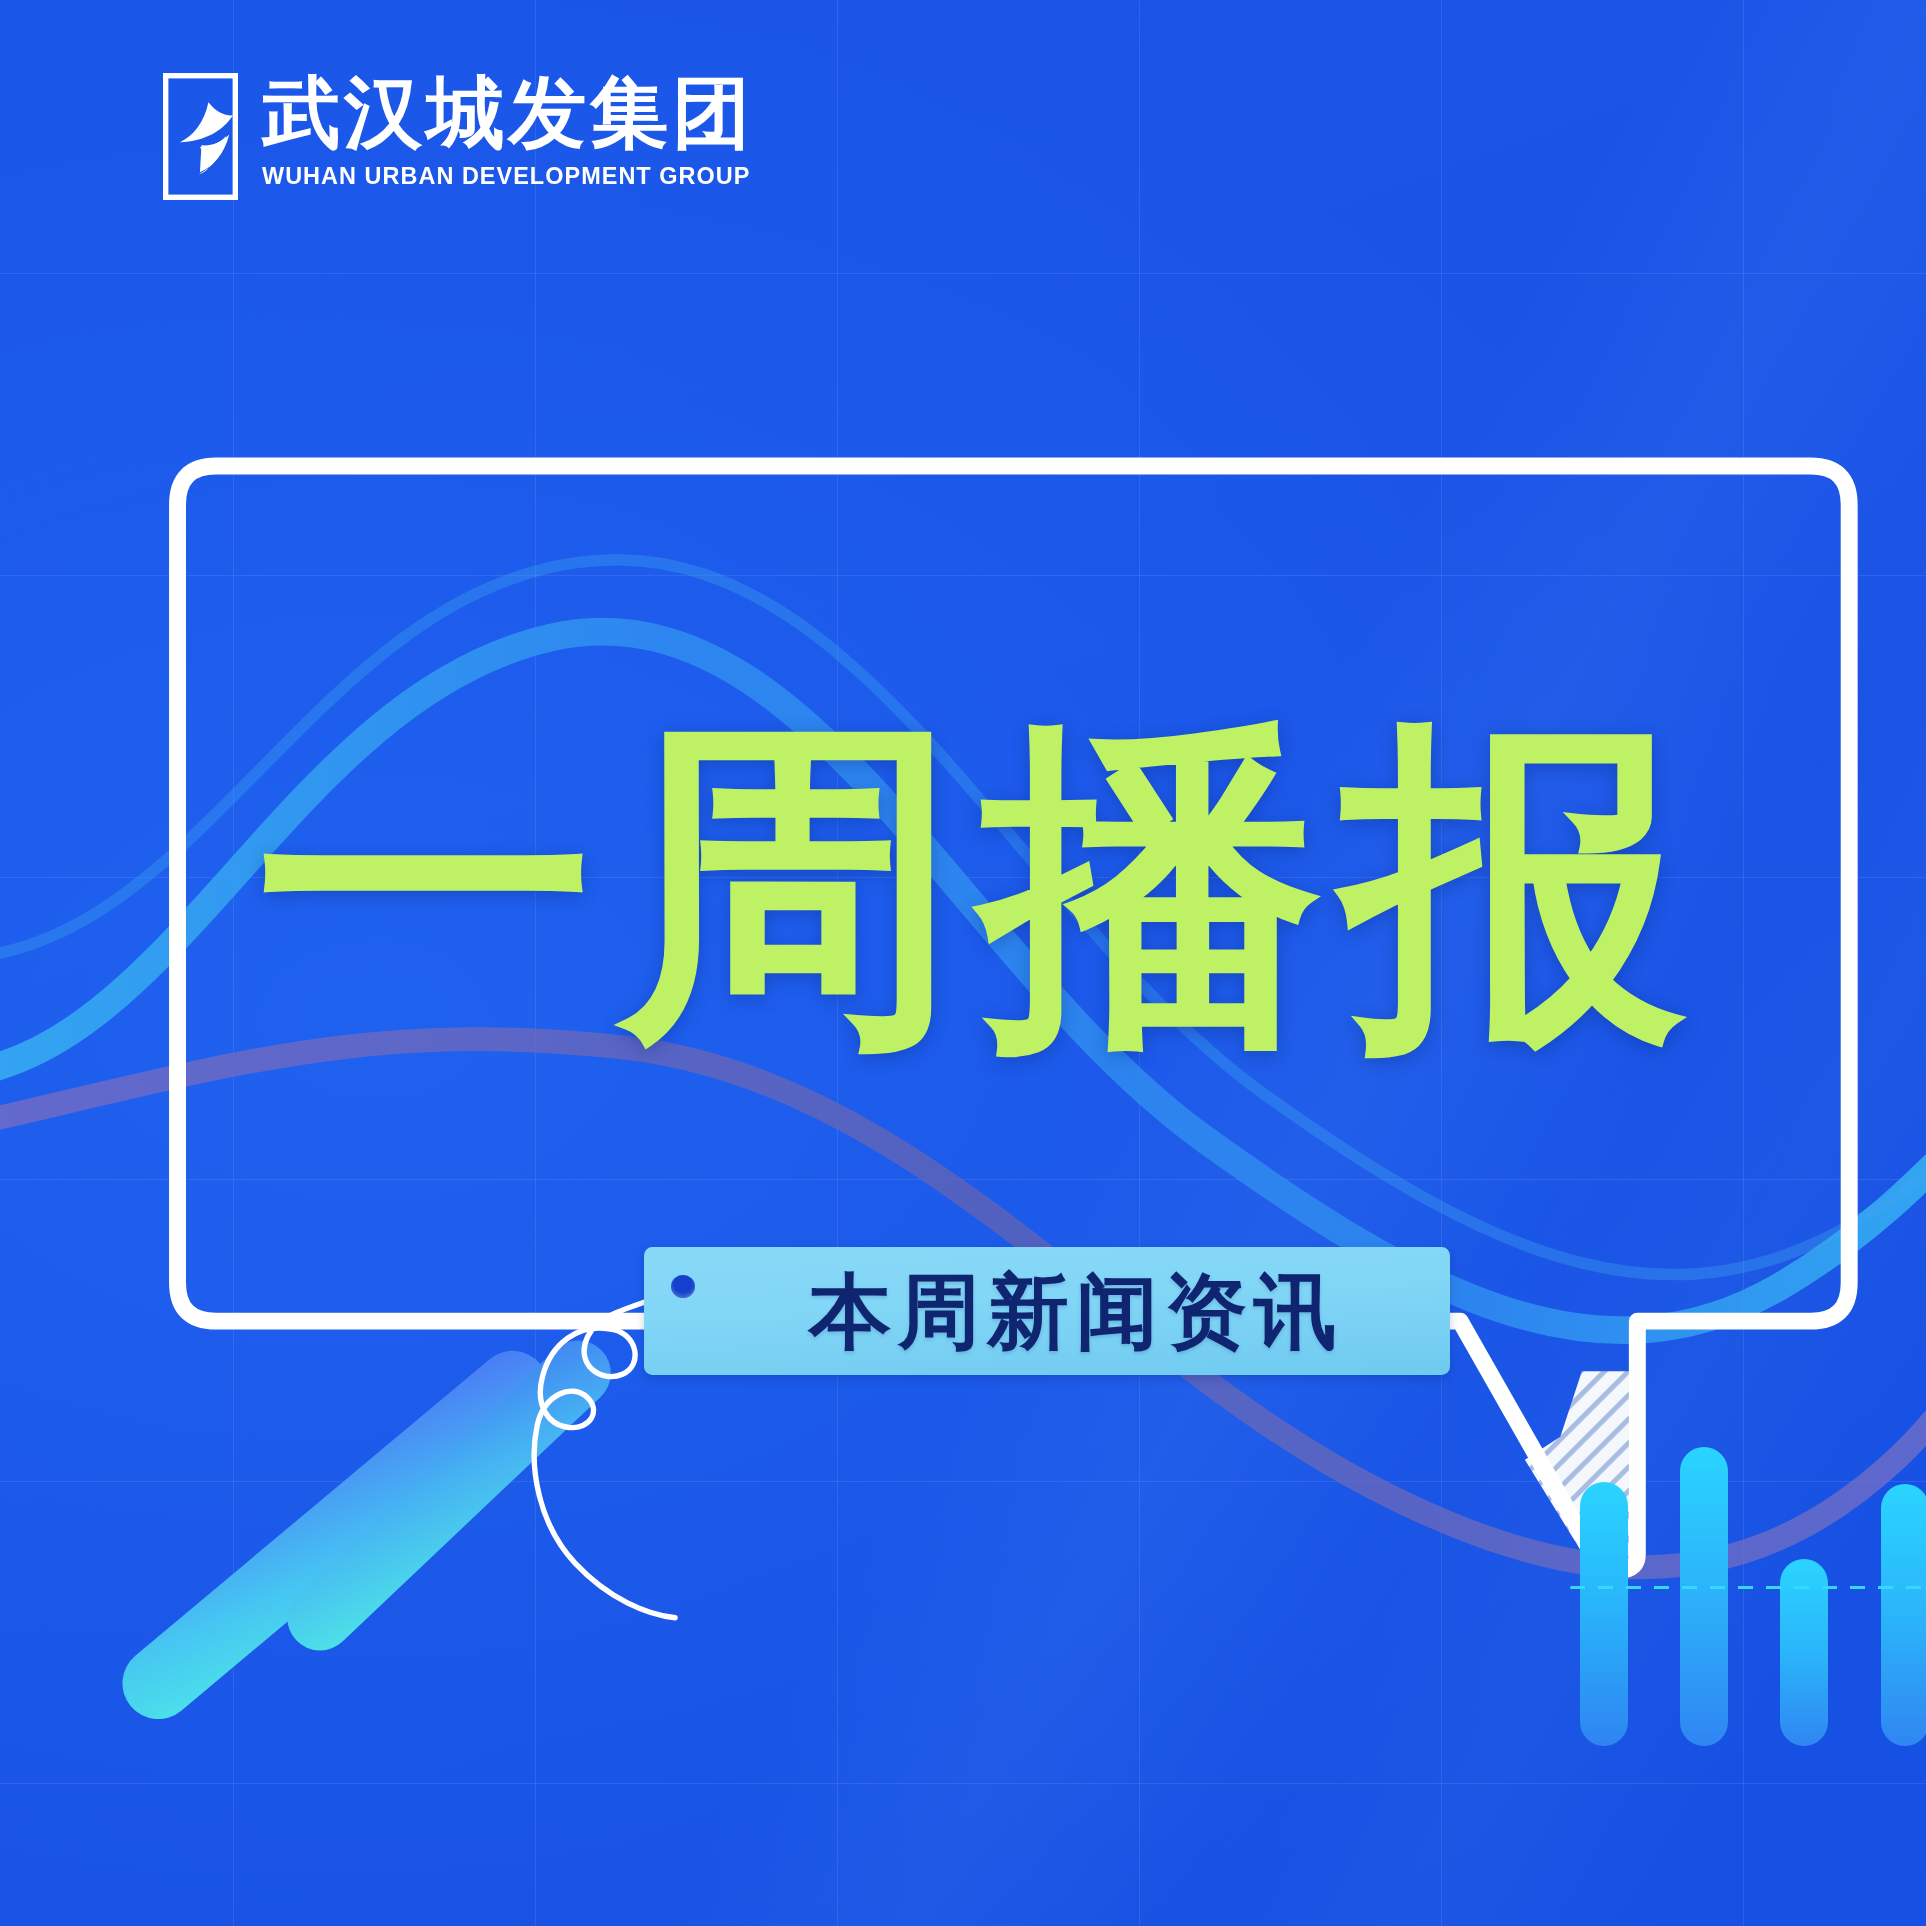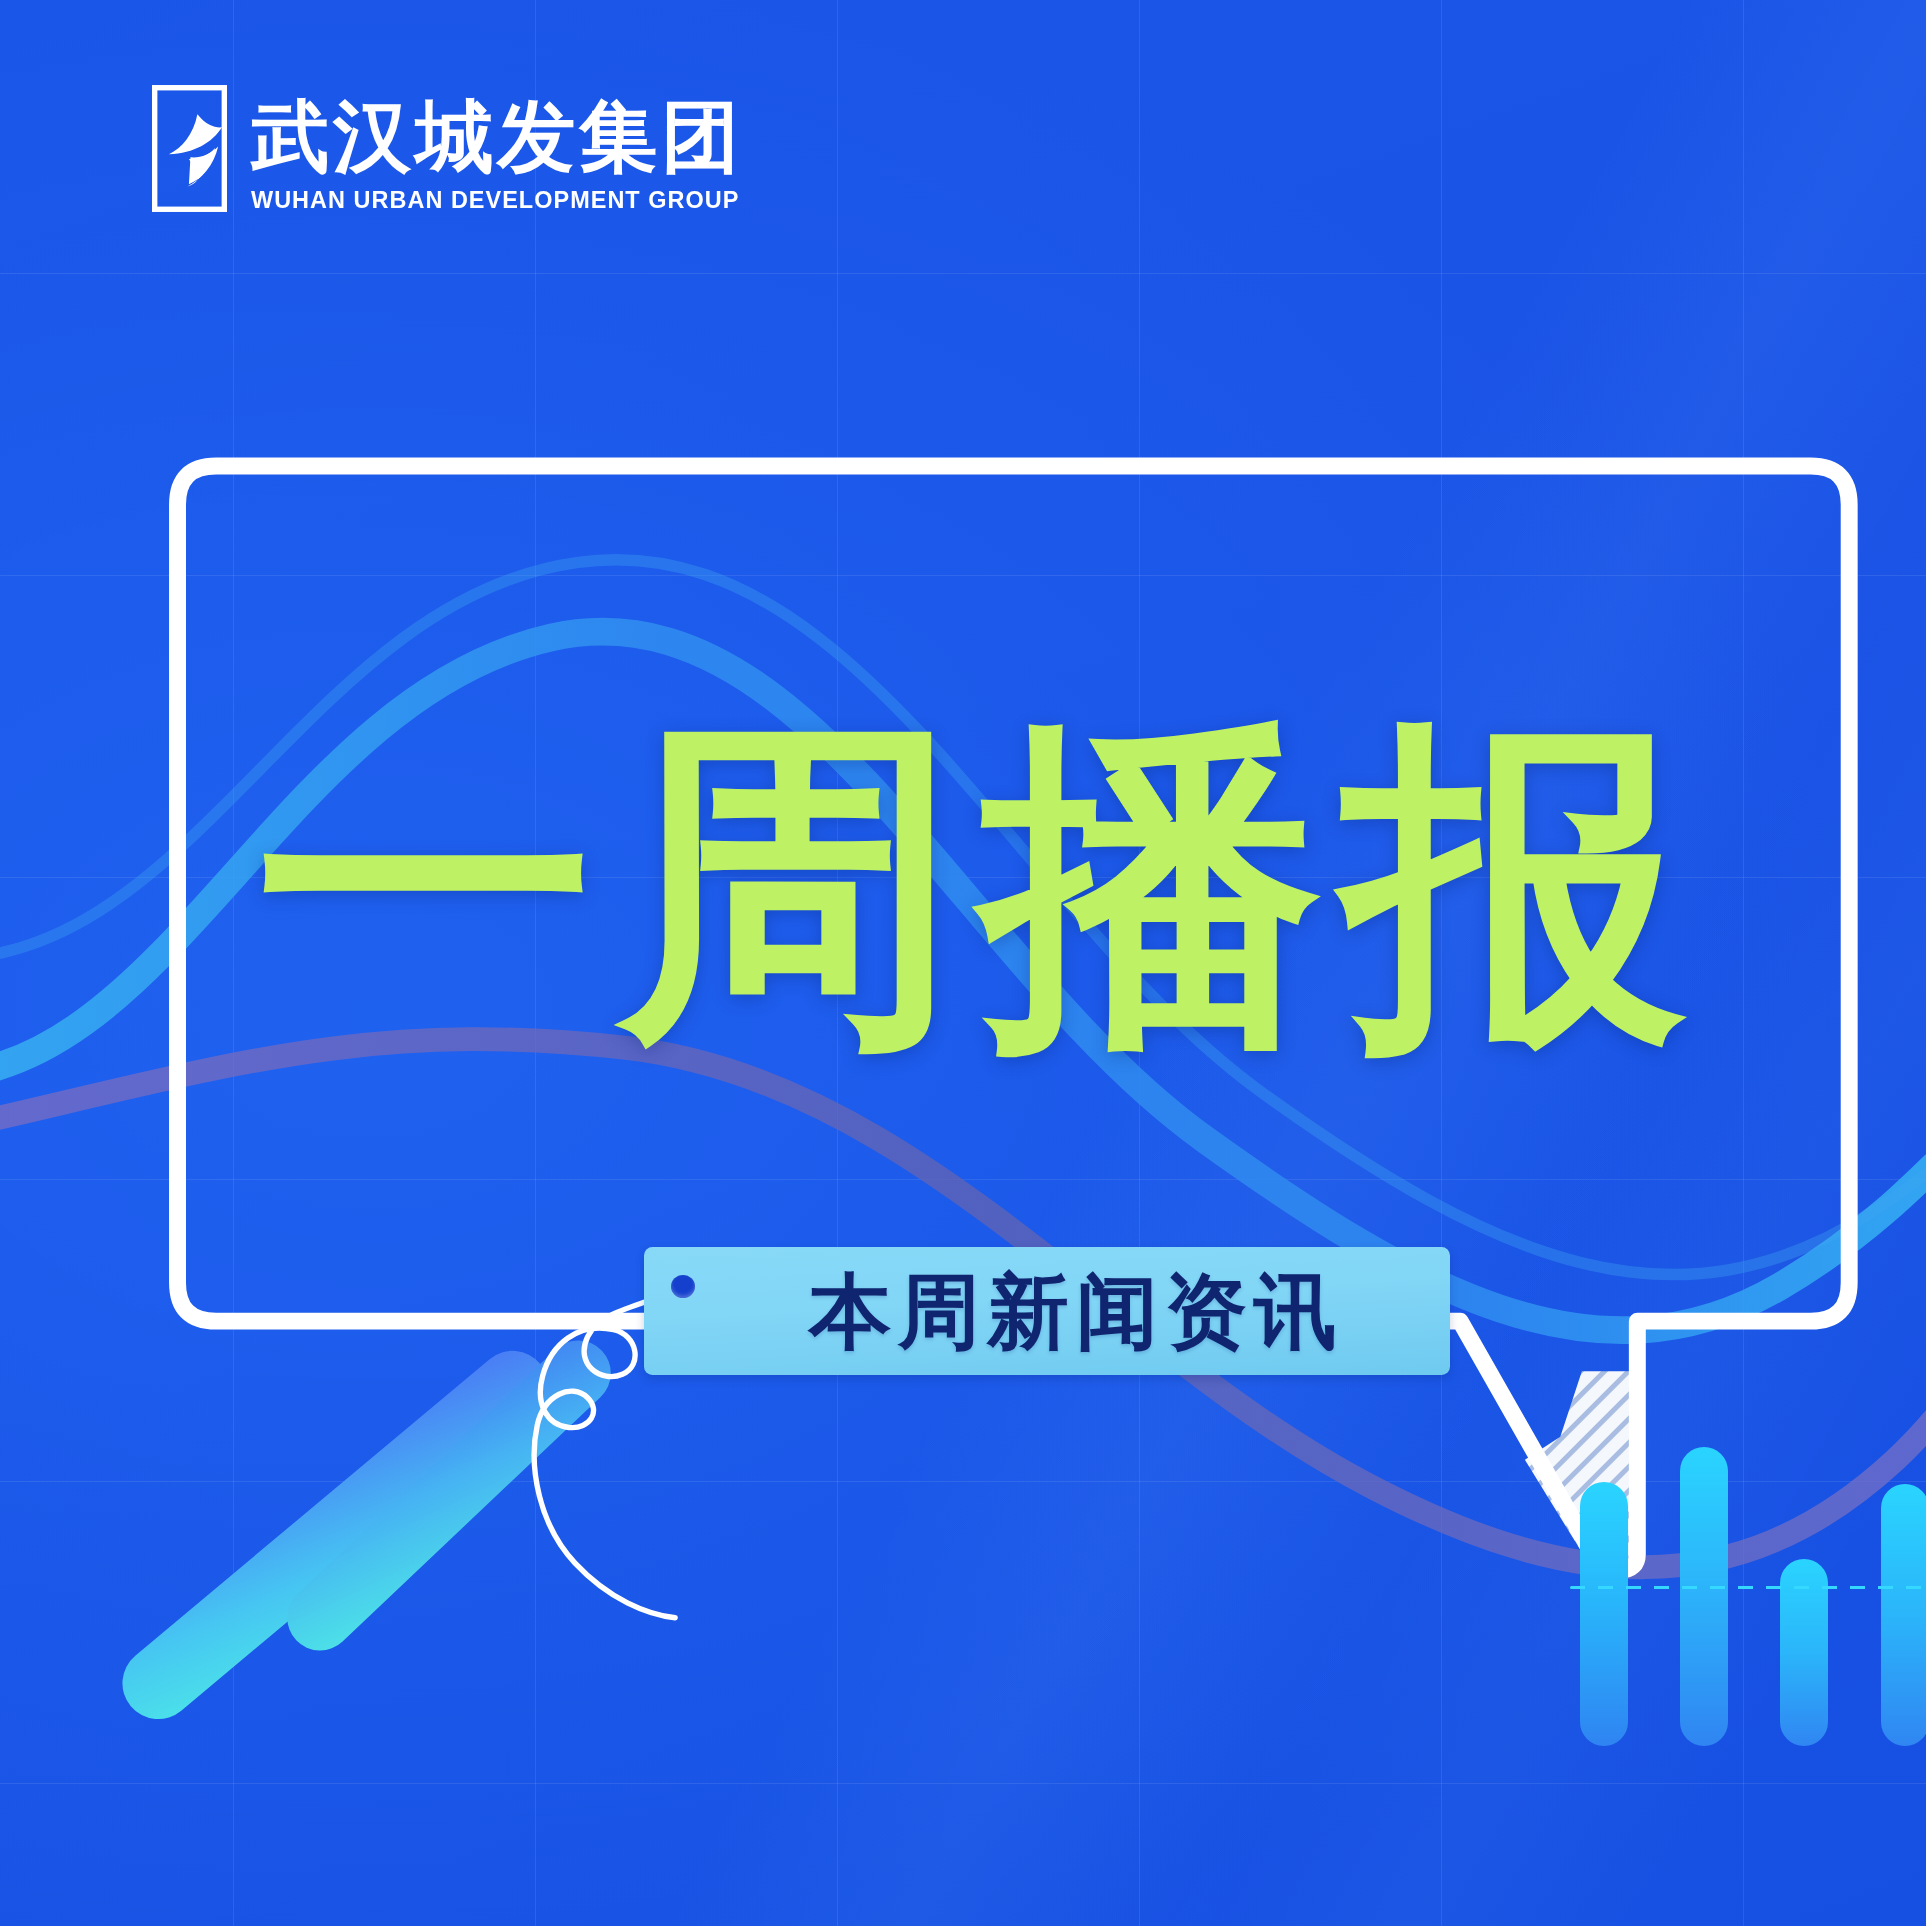--- a/index.html
+++ b/index.html
@@ -29,21 +29,21 @@
   }
   .bg-sheen{
     position:absolute;inset:0;
     background:
       linear-gradient(118deg, rgba(255,255,255,0) 54%, rgba(120,190,255,0.07) 62%, rgba(255,255,255,0) 72%),
       linear-gradient(118deg, rgba(255,255,255,0) 70%, rgba(120,190,255,0.05) 78%, rgba(255,255,255,0) 86%);
   }
   svg.layer{position:absolute;left:0;top:0;width:2076px;height:1959px;overflow:visible;}
 
   
-  #logo{position:absolute;left:152px;top:73px;display:flex;align-items:flex-end;margin-top:12px;}
+  #logo{position:absolute;left:163px;top:73px;display:flex;align-items:flex-start;}
   #logo-mark{width:75px;height:127px;flex:none;position:relative;}
   #logo-text{margin-left:24px;}
   .logo-cn{
     font-family:"Liberation Sans", sans-serif;
     font-weight:bold;
     font-size:79px;
     line-height:1;
     letter-spacing:3.9px;
     color:#ffffff;
     white-space:nowrap;

